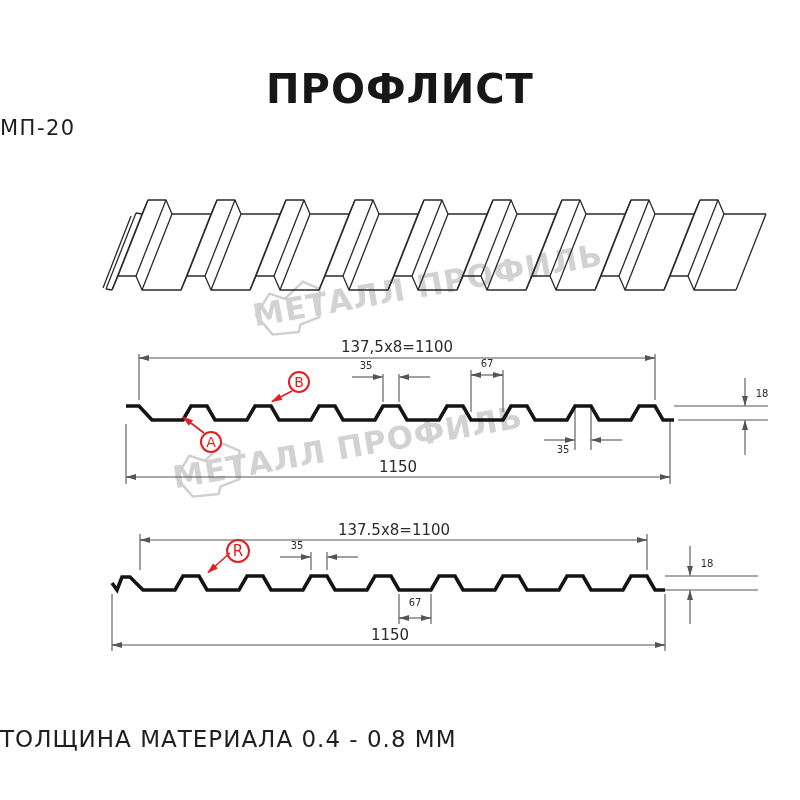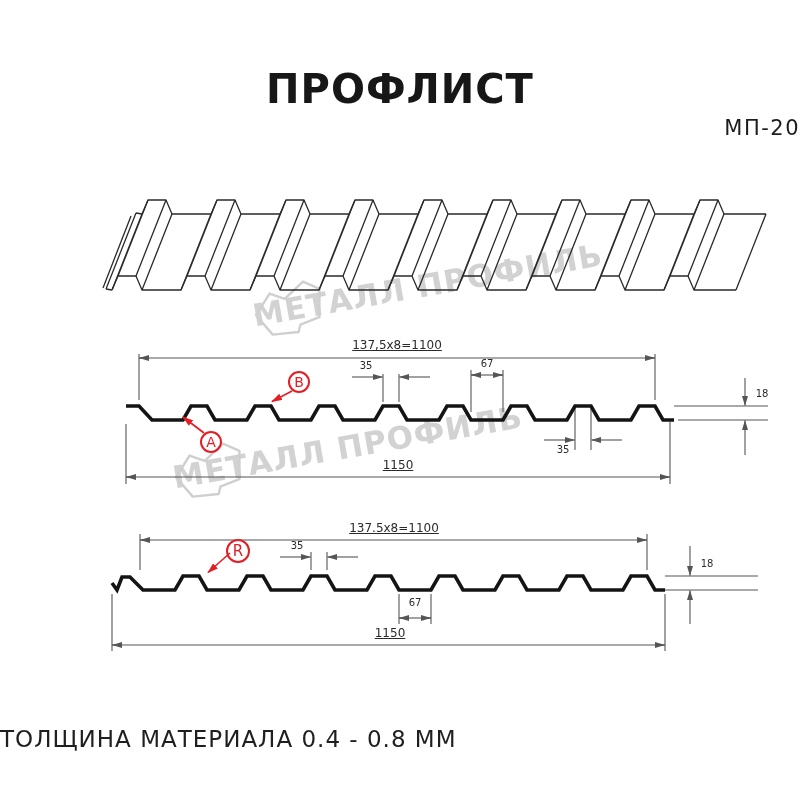--- a/index.html
+++ b/index.html
@@ -2,35 +2,35 @@
 <html><head>
 <meta charset="utf-8">
 <style>
   html,body{margin:0;padding:0;background:#ffffff;}
   body{width:800px;height:800px;position:relative;overflow:hidden;
        font-family:"DejaVu Sans","Liberation Sans",sans-serif;color:#1a1a1a;}
   .abs{position:absolute;}
   
   .title{left:0;right:0;top:66px;text-align:center;font-size:40px;font-weight:800;
          letter-spacing:1px;color:#171717;}
-  .subtitle{left:0;right:0;top:116px;text-align:right;font-size:21px;font-weight:500;
+  .subtitle{left:0;right:0;top:116px;text-align:left;font-size:21px;font-weight:500;
             letter-spacing:1.5px;color:#1d1d1d;}
   
   .footer{left:0;right:0;top:726px;text-align:left;font-size:23px;font-weight:500;
           letter-spacing:1px;color:#1f1f1f;}
   
   .wm{display:flex;align-items:center;gap:10px;transform-origin:left top;
       transform:rotate(-10deg);z-index:1;pointer-events:none;}
   .wm-text{font-size:31px;font-weight:700;letter-spacing:1px;color:#d2d2d2;white-space:nowrap;}
   .wm1{left:250px;top:298px;}
   .wm2{left:170px;top:460px;}
   
   svg{position:absolute;z-index:2;}
   .dimlabel{z-index:3;font-size:10px;color:#2b2b2b;transform:translateX(-50%);white-space:nowrap;}
-  .dimlabel.big{font-size:12px;text-decoration:underline;}
+  .dimlabel.big{font-size:15px;}
   
   .refcircle{z-index:4;box-sizing:border-box;border:2.5px solid #e31e24;border-radius:50%;
              display:flex;align-items:center;justify-content:center;
              color:#e31e24;font-weight:500;background:transparent;}
   .c22{width:22px;height:22px;font-size:14px;}
   .c24{width:24px;height:24px;font-size:15px;}
 </style>
 </head>
 <body>
 

